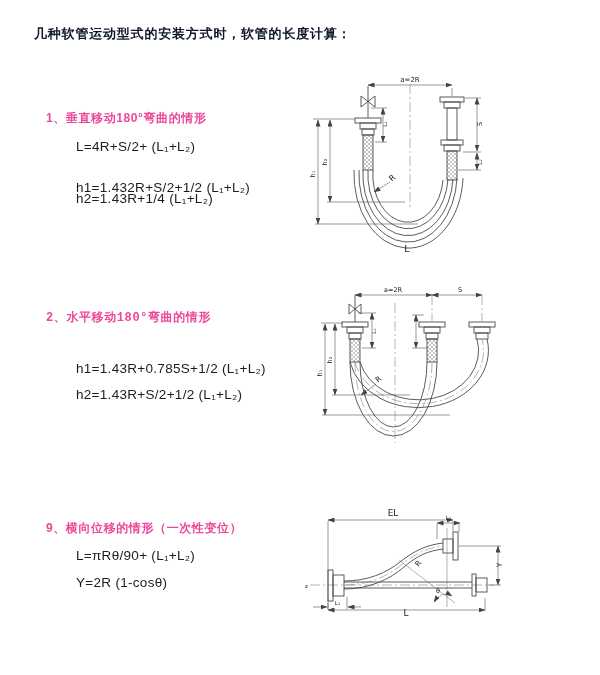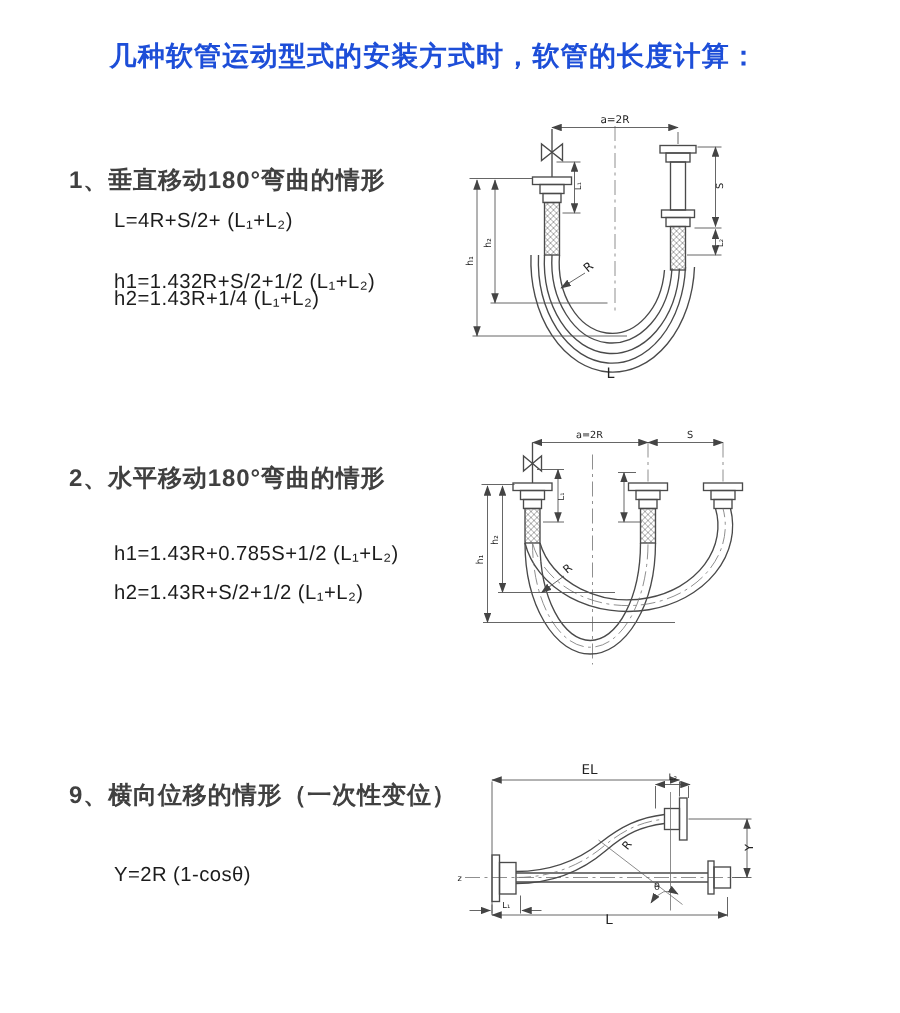--- a/index.html
+++ b/index.html
@@ -7,32 +7,32 @@
     width:600px;height:675px;
     background:#ffffff;
     font-family:"Liberation Sans","DejaVu Sans",sans-serif;
     color:#1b1b1b;
     position:relative;
     overflow:hidden;
   }
   .page{position:absolute;left:0;top:0;width:600px;height:675px;background:#fff;}
   .title{
     position:absolute;left:34px;top:25px;
-    font-size:18px;font-weight:600;letter-spacing:0.8px;color:#1d4ed8;margin-left:39px;
+    font-size:13px;font-weight:600;letter-spacing:0.8px;color:#0f172a;
   }
   .sec-heading{
     position:absolute;left:46px;
-    font-size:16px;font-weight:600;letter-spacing:0.6px;color:#404040;
+    font-size:12px;font-weight:600;letter-spacing:0.6px;color:#ec4899;
   }
   .formula{
     position:absolute;left:76px;
     font-size:13.5px;font-weight:500;letter-spacing:0.3px;color:#1c1c1c;
   }
   #h1-1{top:110px;} #f1-1{top:139px;} #f1-2{top:180px;} #f1-3{top:191px;}
-  #h2-1{top:309px;} #f2-1{top:335px;} #f2-2{top:361px;} #f2-3{top:387px;}
+  #h2-1{top:309px;font-family:Liberation Mono, monospace;} #f2-1{top:335px;} #f2-2{top:361px;} #f2-3{top:387px;}
   #h3-1{top:520px;} #f3-1{top:548px;} #f3-2{top:575px;} #f3-3{top:601px;}
   .dg{position:absolute;}
   #dg1{left:305px;top:72px;}
   #dg2{left:298px;top:281px;}
   #dg3{left:298px;top:503px;}
   svg{display:block;}
   svg text{font-family:"DejaVu Sans","Liberation Sans",sans-serif;fill:#222;}
   .ol{stroke:#4a4a4a;fill:none;stroke-width:0.9;}
   .dim{stroke:#555;fill:none;stroke-width:0.6;}
   .thin{stroke:#666;fill:none;stroke-width:0.5;}
@@ -49,20 +49,21 @@
   <div class="sec-heading" id="h1-1">1、垂直移动180°弯曲的情形</div>
   <div class="formula" id="f1-1">L=4R+S/2+ (L₁+L₂)</div>
   <div class="formula" id="f1-2">h1=1.432R+S/2+1/2 (L₁+L₂)</div>
   <div class="formula" id="f1-3">h2=1.43R+1/4 (L₁+L₂)</div>
 
   <div class="sec-heading" id="h2-1">2、水平移动180°弯曲的情形</div>
   <div class="formula" id="f2-2">h1=1.43R+0.785S+1/2 (L₁+L₂)</div>
   <div class="formula" id="f2-3">h2=1.43R+S/2+1/2 (L₁+L₂)</div>
 
   <div class="sec-heading" id="h3-1">9、横向位移的情形（一次性变位）</div>
+  <div class="formula" id="f3-1">L=πRθ/90+ (L₁+L₂)</div>
   <div class="formula" id="f3-2">Y=2R (1-cosθ)</div>
 
   <svg id="dg1" class="dg" width="280" height="190" viewBox="0 0 280 190">
     <defs>
       <marker id="arrA" markerWidth="7" markerHeight="5" refX="6.5" refY="2.5" orient="auto-start-reverse" markerUnits="userSpaceOnUse">
         <path d="M0,0 L7,2.5 L0,5 Z" fill="#444"></path>
       </marker>
       <pattern id="hatchA" width="4" height="4" patternUnits="userSpaceOnUse">
         <path d="M0,4 L4,0 M0,0 L4,4" stroke="#8a8a8a" stroke-width="0.5"></path>
       </pattern>

